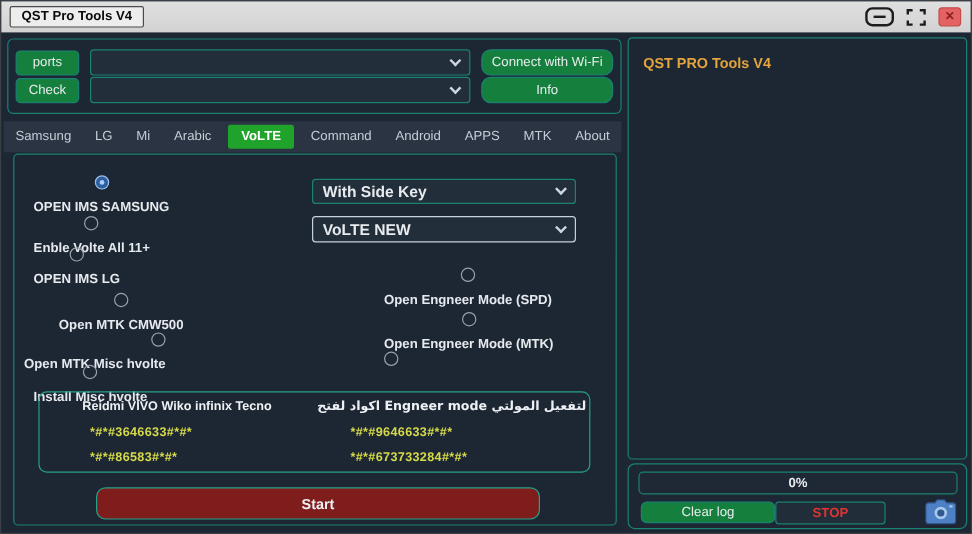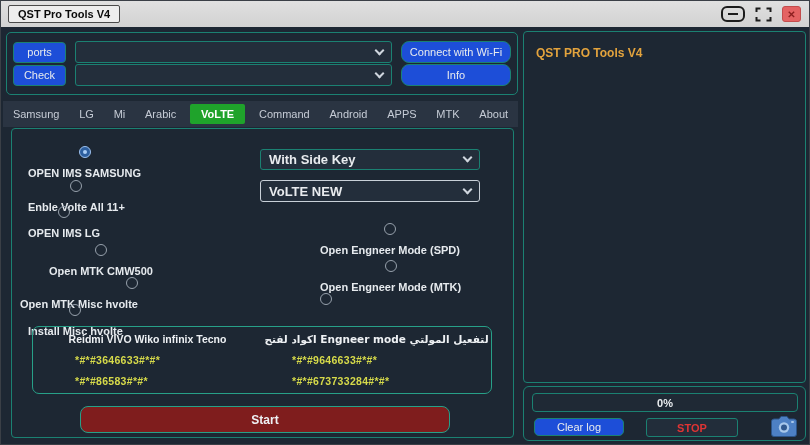--- a/index.html
+++ b/index.html
@@ -19,21 +19,21 @@
     padding:2px 9px; font-size:11px; font-weight:bold; color:#0a0a0a; white-space:nowrap;
   }
   .win-controls{ margin-left:auto; display:flex; align-items:center; gap:10px; padding-right:8px; }
   .btn-min{ width:24px; height:16px; border:2px solid #1c1c1c; border-radius:6px;
     display:flex; align-items:center; justify-content:center; cursor:pointer; }
   .btn-min i{ display:block; width:10px; height:2px; background:#1c1c1c; }
   .btn-max{ width:17px; height:15px; cursor:pointer; display:flex; }
   .btn-close{ width:19px; height:16px; background:#e46262; border:1px solid #c34d4d; border-radius:3px;
     color:#8c1f1f; font-size:10px; font-weight:bold; display:flex; align-items:center; justify-content:center; cursor:pointer; }
   .tbtn{
-    border:1px solid #1b8172; border-radius:4px; background:#1d4ed8; color:#e8ebee;
+    border:1px solid #1b8172; border-radius:4px; background:#15803d; color:#e8ebee;
     font-size:11px; display:flex; align-items:center; justify-content:center; cursor:pointer; white-space:nowrap;
   }
   .select{
     border:1px solid #1b8172; border-radius:3px; background:#232e3b; color:#e8ebee;
     font-size:13px; font-weight:bold; display:flex; align-items:center; padding:0 8px; cursor:pointer;
   }
   .select .val{ flex:1; text-align:left; }
   .chev{ width:7px; height:7px; border-right:2px solid #cfd6de; border-bottom:2px solid #cfd6de;
     transform:rotate(45deg); margin-top:-4px; flex:none; }
   
@@ -74,21 +74,21 @@
   
   .log-panel{ position:absolute; left:522px; top:30px; width:283px; height:352px;
     border:1px solid #1b8172; border-radius:4px; padding:14px 12px; }
   .log-title{ color:#e3a33d; font-size:12px; font-weight:bold; }
   .footer-box{ position:absolute; left:522px; top:385px; width:283px; height:55px;
     border:1px solid #1b8172; border-radius:6px; }
   .progress{ position:absolute; left:8px; top:6px; width:266px; height:19px;
     border:1px solid #1b8172; border-radius:4px; background:#1f2935;
     display:flex; align-items:center; justify-content:center;
     color:#e9ecef; font-size:11px; font-weight:bold; }
-  .clear-btn{ position:absolute; left:10px; top:31px; width:90px; height:18px; border-radius:5px; }
+  .clear-btn{ position:absolute; left:10px; top:31px; width:112px; height:18px; border-radius:5px; }
   .stop-btn{ position:absolute; left:122px; top:31px; width:92px; height:19px;
     border:1px solid #1b8172; border-radius:3px; background:#222d3a; color:#e03434;
     font-size:11px; font-weight:bold; display:flex; align-items:center; justify-content:center; cursor:pointer; }
   .camera-btn{ position:absolute; right:7px; top:27px; width:28px; height:24px; cursor:pointer;
     display:flex; align-items:center; justify-content:center; }
 </style>
 </head>
 <body>
 
 <div class="window">

